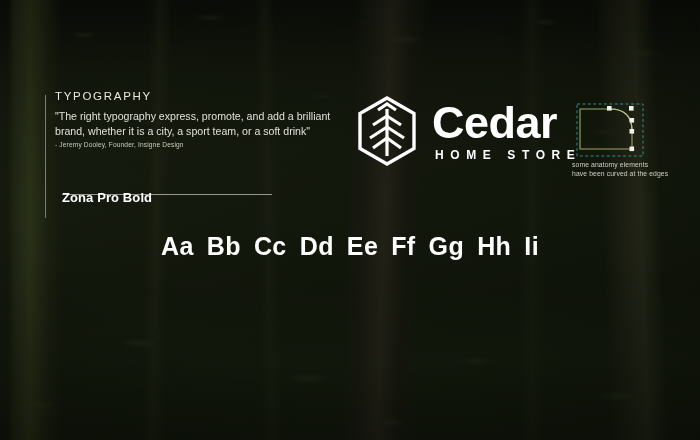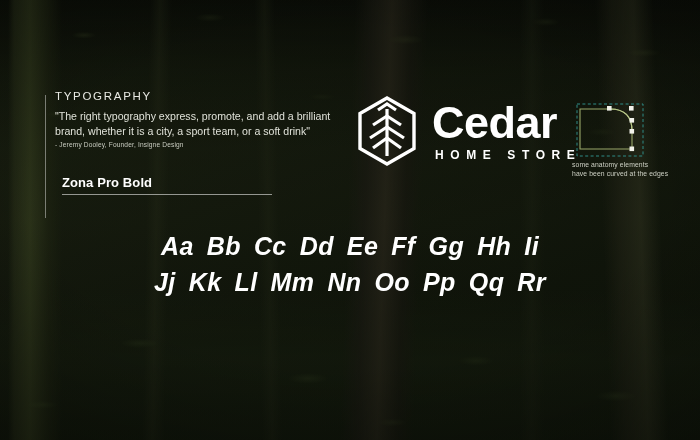--- a/index.html
+++ b/index.html
@@ -94,21 +94,21 @@
     width: 282px;
   }
   #attribution {
     margin-top: 3px;
     font-size: 6.6px;
     letter-spacing: 0.15px;
     color: #c9ccc0;
   }
   #font-name {
     position: absolute;
-    left: 62px; top: 175px;
+    left: 62px; top: 190px;
     font-size: 13px;
     font-weight: bold;
     color: #ffffff;
     letter-spacing: 0.1px;
   }
   #font-rule {
     left: 62px; top: 194px;
     width: 210px; height: 1px;
     background: rgba(255,255,255,0.55);
   }
@@ -146,21 +146,20 @@
     line-height: 9px;
     color: #cdd0c4;
     letter-spacing: 0.1px;
   }
 
   
   #alphabet {
     left: 0; top: 228px;
     width: 700px;
     text-align: center;
-    font-style: italic;
   }
   .alpha-row {
     color: #ffffff;
     font-weight: bold;
     font-size: 25px;
     line-height: 36px;
     letter-spacing: 0.4px;
     white-space: nowrap;
   }
   .alpha-row .pair { margin: 0 6.5px; }
@@ -226,16 +225,15 @@
       <rect x="57.5" y="46.5" width="4.6" height="4.6" fill="#f2f2ea"></rect>
     </svg>
     <div id="anatomy-caption">
       <div>some anatomy elements</div>
       <div>have been curved at the edges</div>
     </div>
   </div>
 
   <div class="layer" id="alphabet">
       <div class="alpha-row"><span class="pair">Aa</span><span class="pair">Bb</span><span class="pair">Cc</span><span class="pair">Dd</span><span class="pair">Ee</span><span class="pair">Ff</span><span class="pair">Gg</span><span class="pair">Hh</span><span class="pair">Ii</span></div>
-      <div class="alpha-row"><span class="pair">Jj</span><span class="pair">Kk</span><span class="pair">Ll</span><span class="pair">Mm</span><span class="pair">Nn</span><span class="pair">Oo</span><span class="pair">Pp</span><span class="pair">Qq</span><span class="pair">Rr</span></div>
     </div>
 
 </div>
 
 </body></html>

